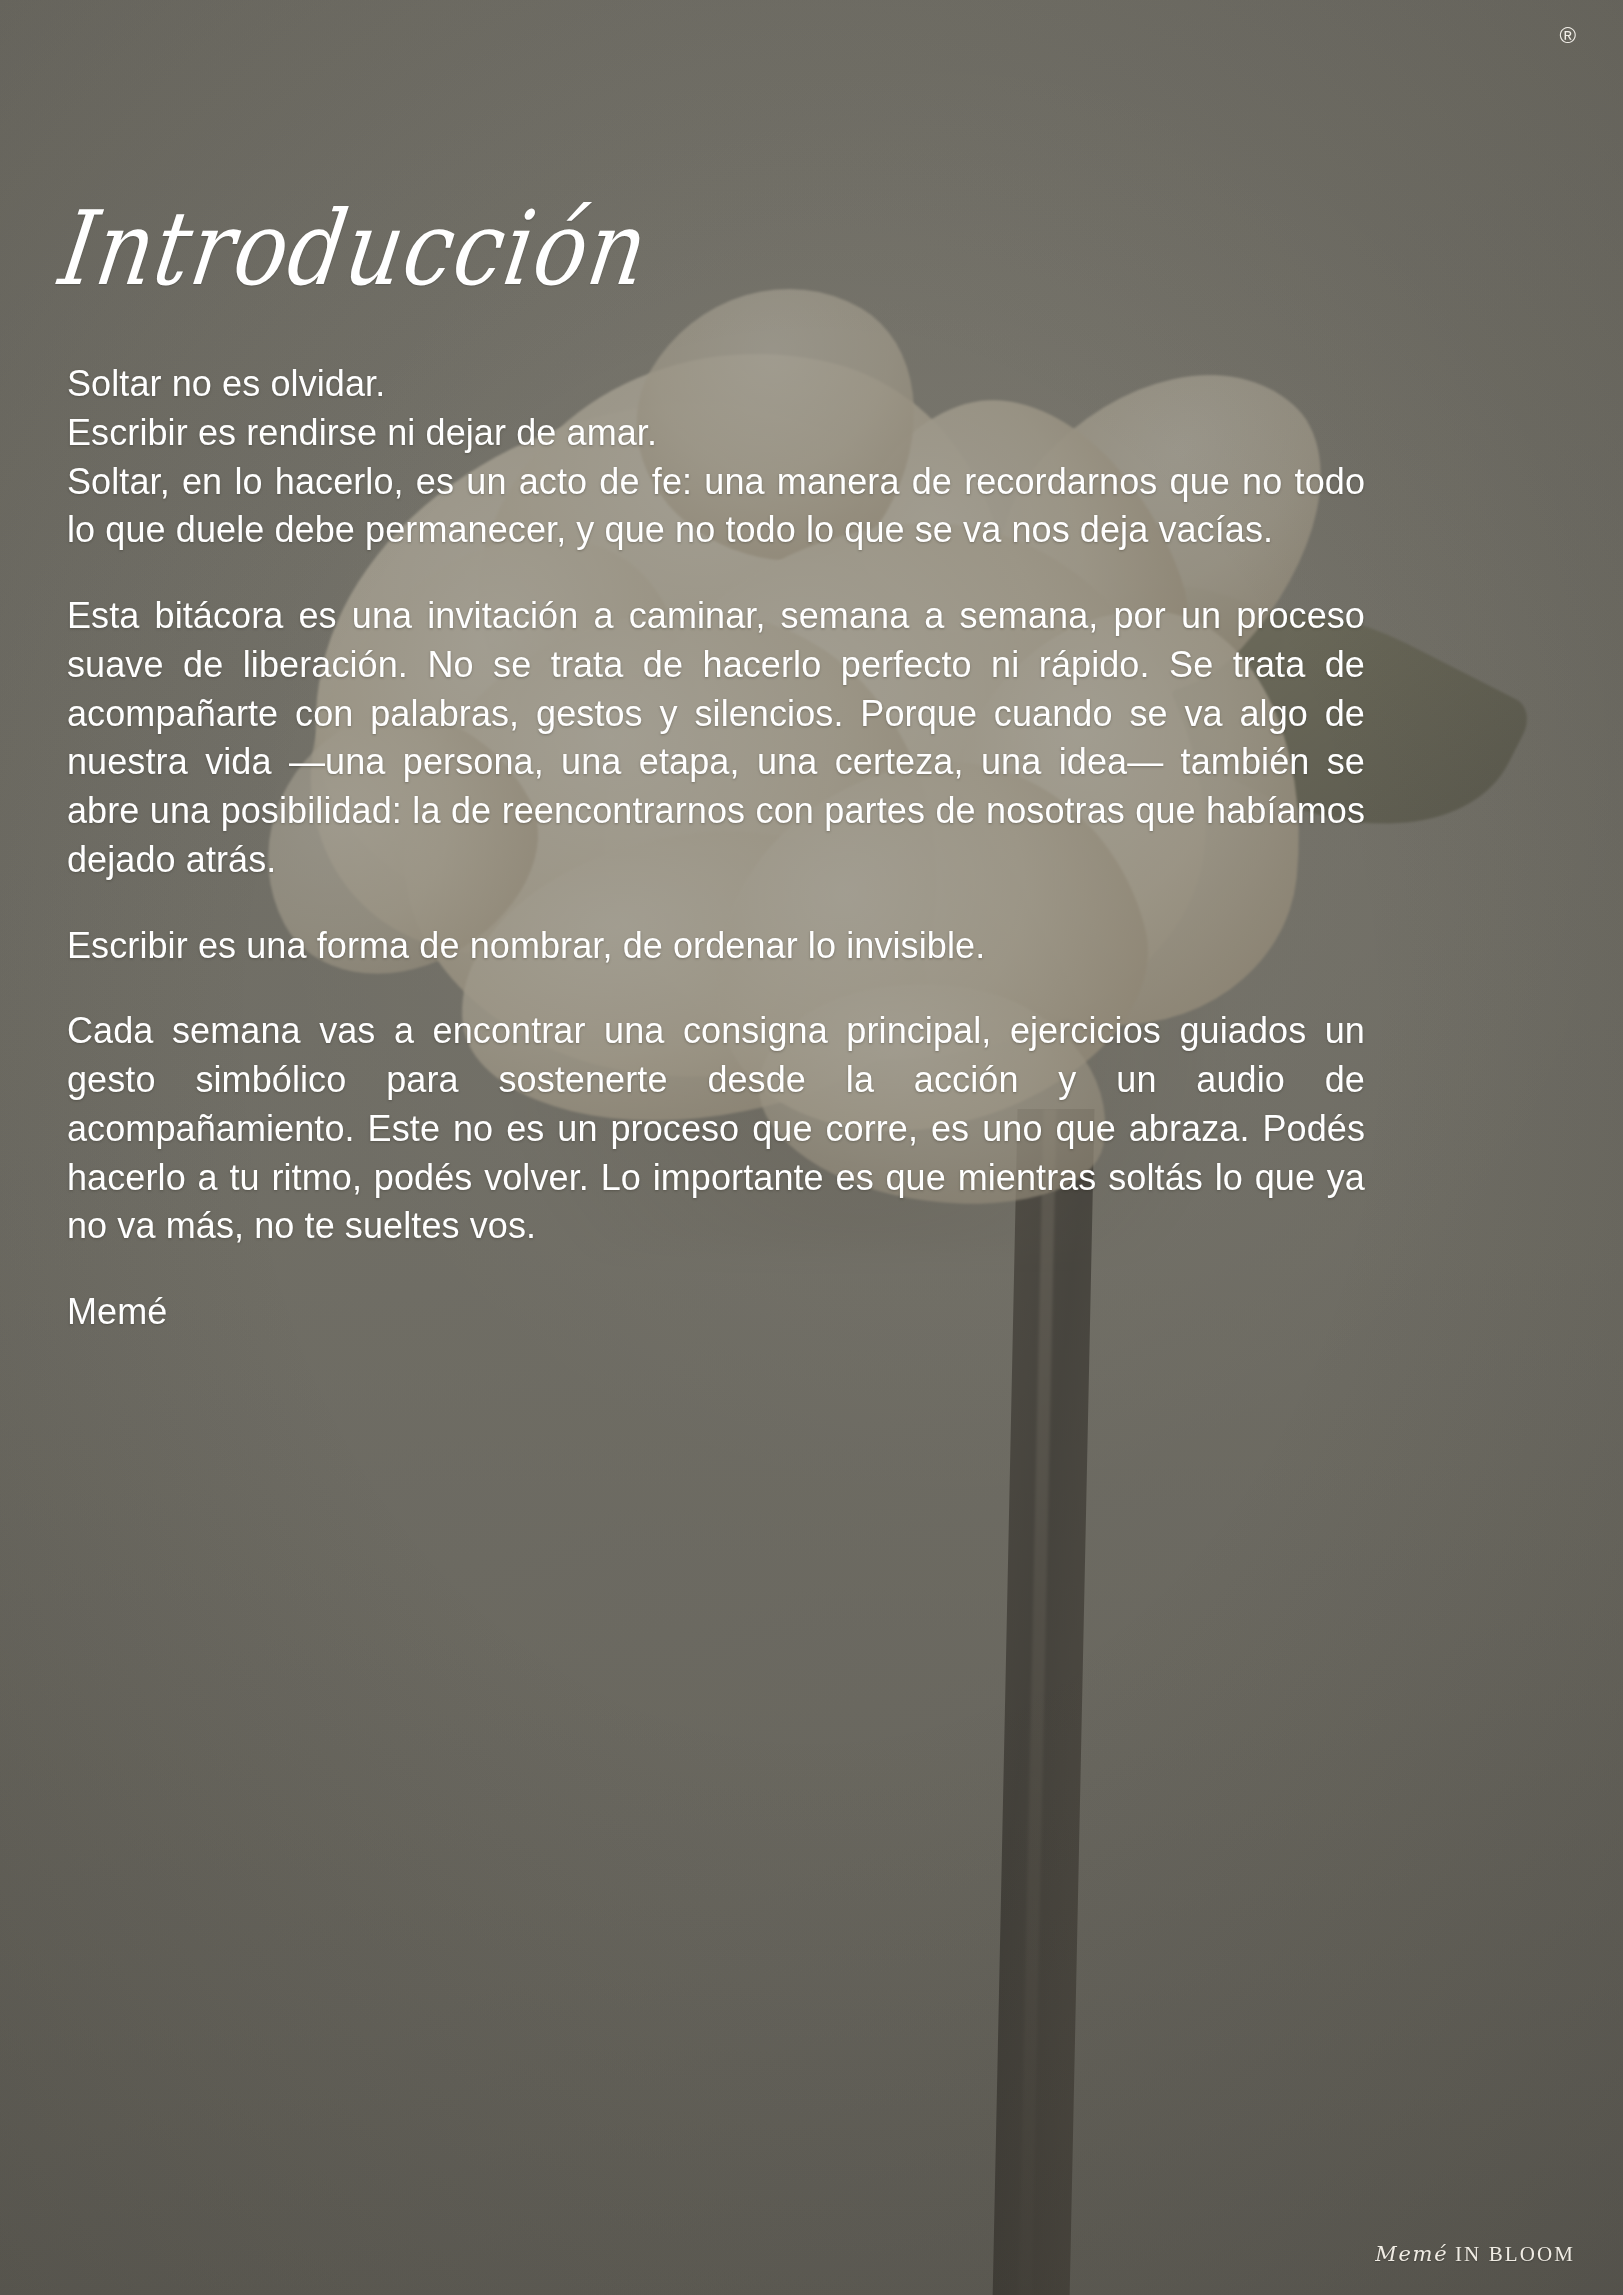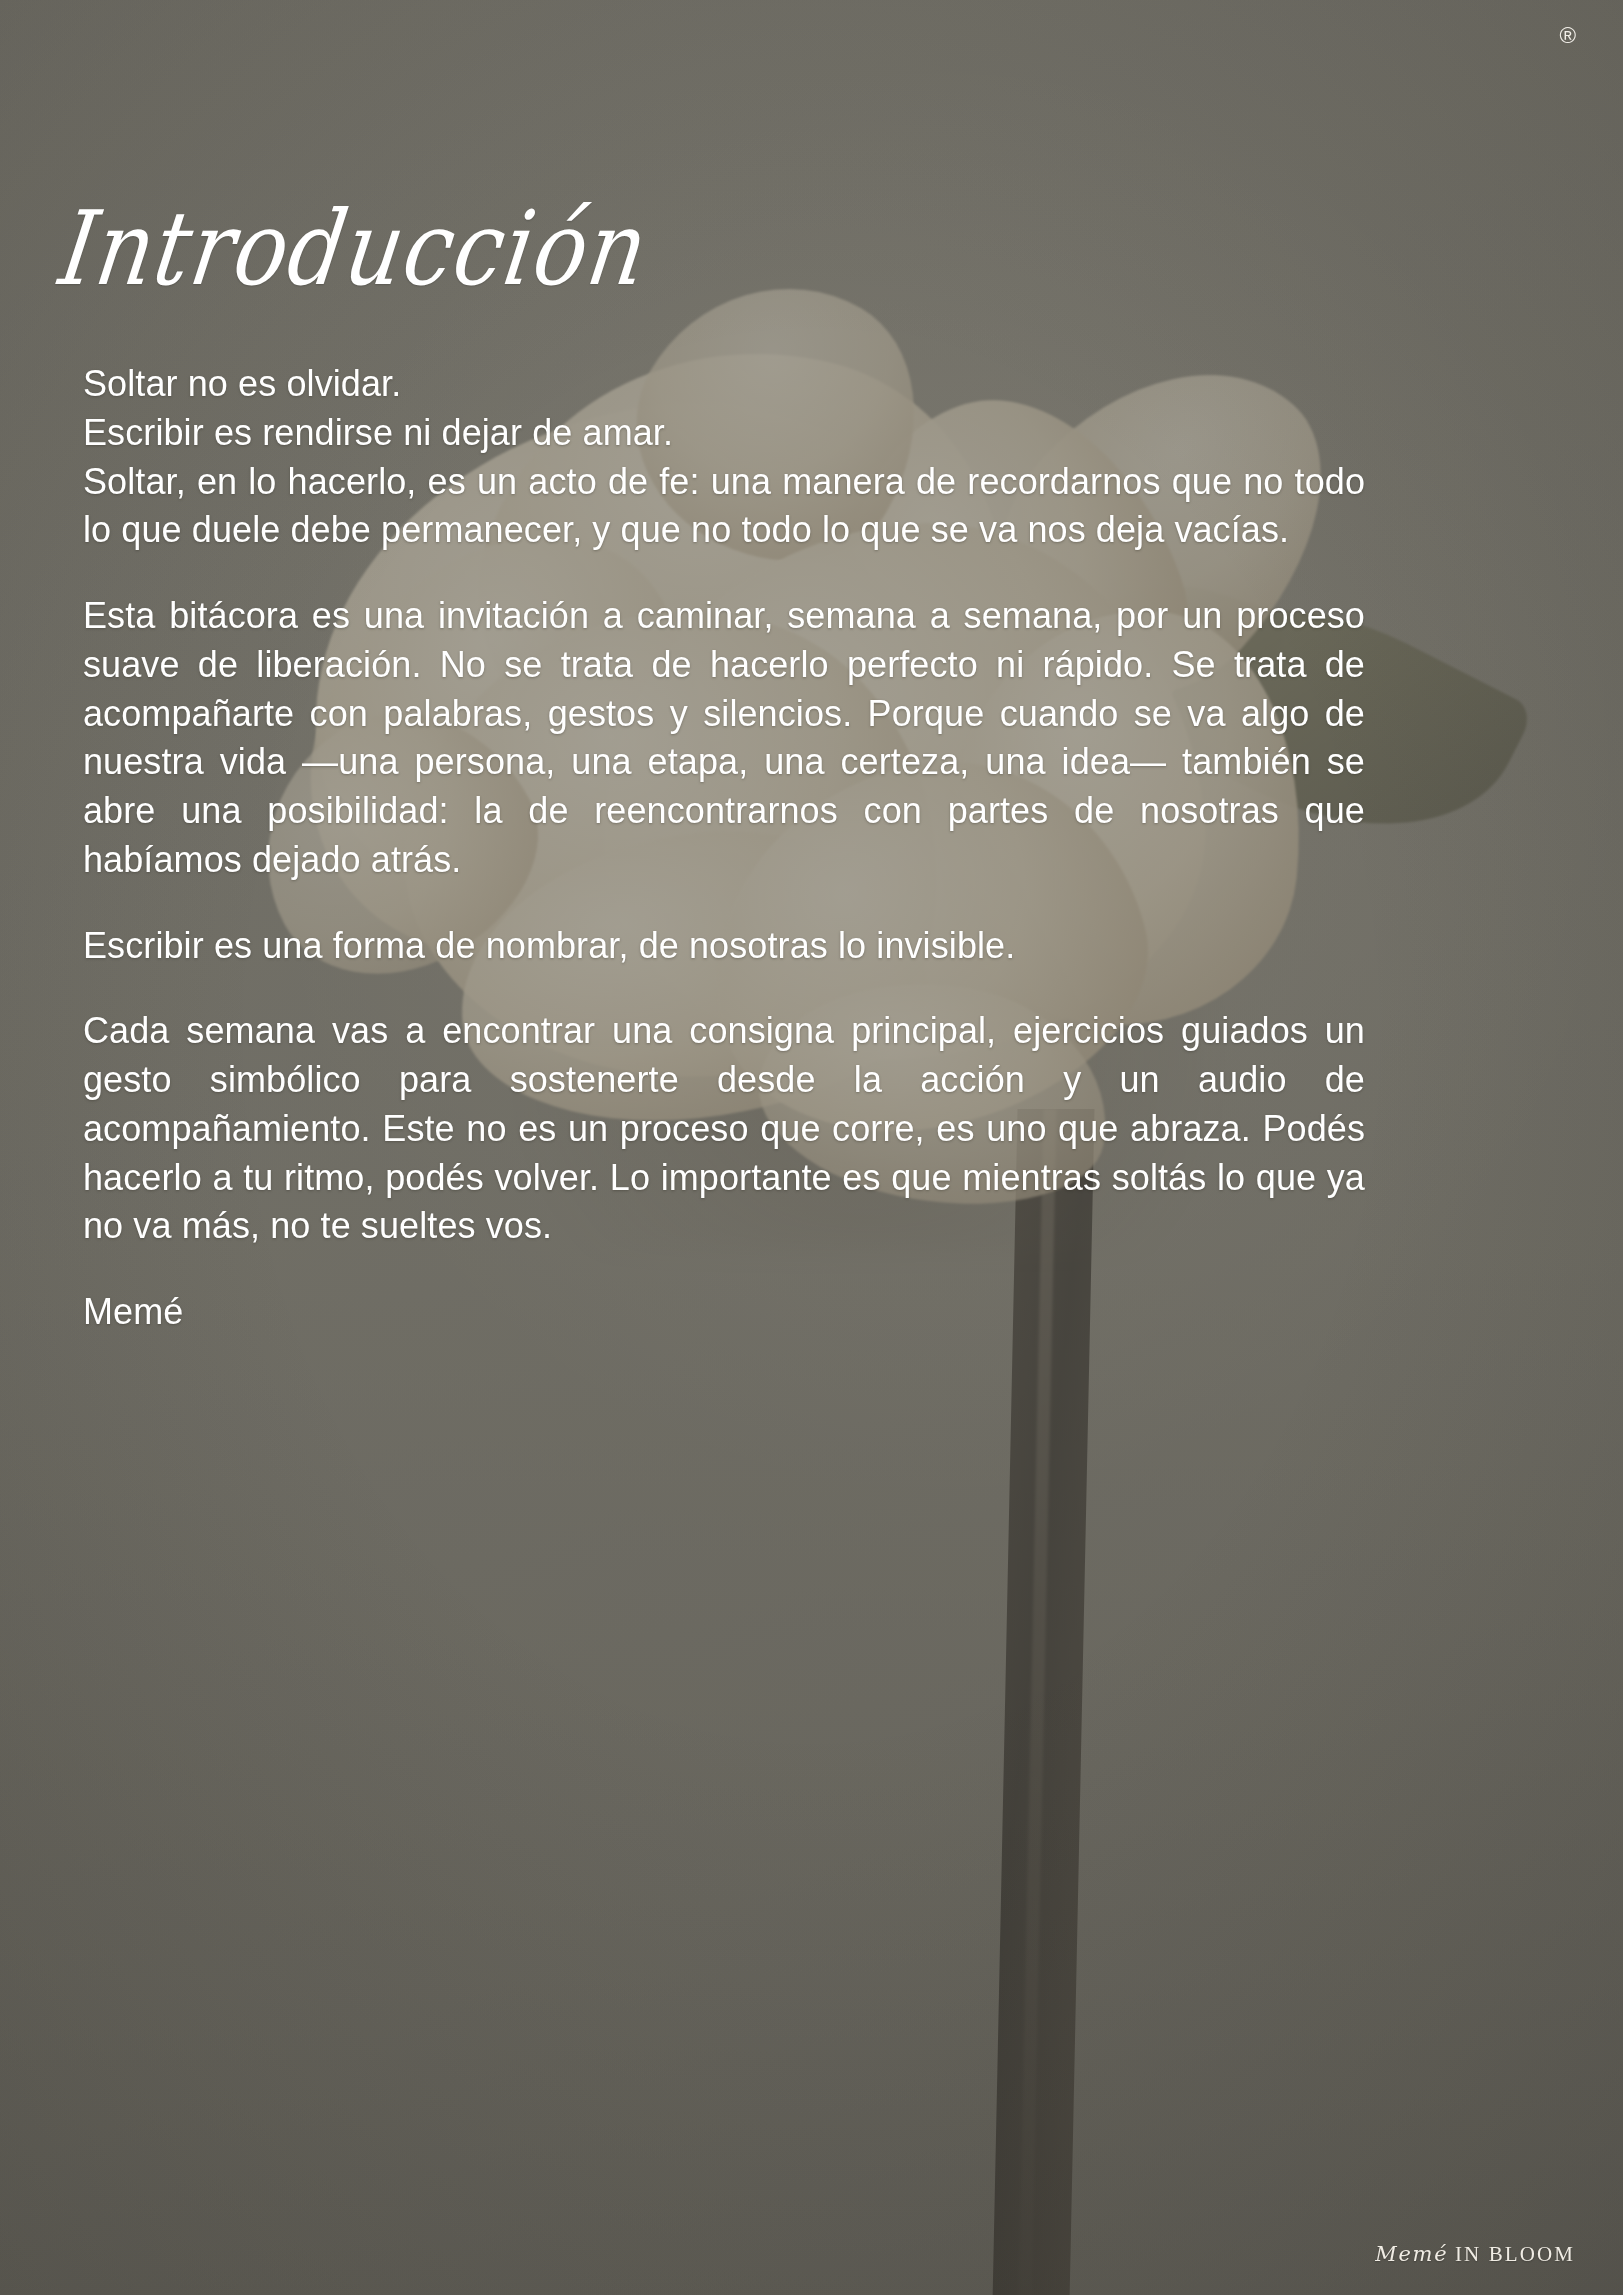--- a/index.html
+++ b/index.html
@@ -158,21 +158,21 @@
     left: 67px;
     top: 360px;
     width: 1298px;
     color: #ffffff;
     font-size: 36px;
     line-height: 1.355;
     letter-spacing: 0.1px;
     text-shadow: 0 0.8px 2.5px rgba(40,36,30,0.35);
   }
   .para {
-    margin: 0 0 37px 16px;
+    margin: 0 0 37px 0;
     text-align: justify;
     text-justify: inter-word;
   }
   .para:last-child { margin-bottom: 0; }
   .para .nojust {
     display: block;
     text-align: left;
   }
   .sign {
     margin-top: 8.3px;
@@ -244,21 +244,21 @@
         <span class="nojust">Soltar no es olvidar.</span>
         <span class="nojust">Escribir es rendirse ni dejar de amar.</span>
         <span> Soltar, en lo hacerlo, es un acto de fe: una manera de recordarnos que no todo lo que duele debe permanecer, y que no todo lo que se va nos deja vacías.</span>
       </p>
 
       <p class="para">
         <span>Esta bitácora es una invitación a caminar, semana a semana, por un proceso suave de liberación. No se trata de hacerlo perfecto ni rápido. Se trata de acompañarte con palabras, gestos y silencios. Porque cuando se va algo de nuestra vida —una persona, una etapa, una certeza, una idea— también se abre una posibilidad: la de reencontrarnos con partes de nosotras que habíamos dejado atrás.</span>
       </p>
 
       <p class="para">
-        <span class="nojust">Escribir es una forma de nombrar, de nosotras lo invisible.</span>
+        <span class="nojust">Escribir es una forma de nombrar, de ordenar lo invisible.</span>
       </p>
 
       <p class="para">
         <span>Cada semana vas a encontrar una consigna principal, ejercicios guiados un gesto simbólico para sostenerte desde la acción y un audio de acompañamiento.</span>
         <span>Este no es un proceso que corre, es uno que abraza. Podés hacerlo a tu ritmo, podés volver. Lo importante es que mientras soltás lo que ya no va más, no te sueltes vos.</span>
       </p>
 
       <p class="para sign">Memé</p>
     </div>
 

